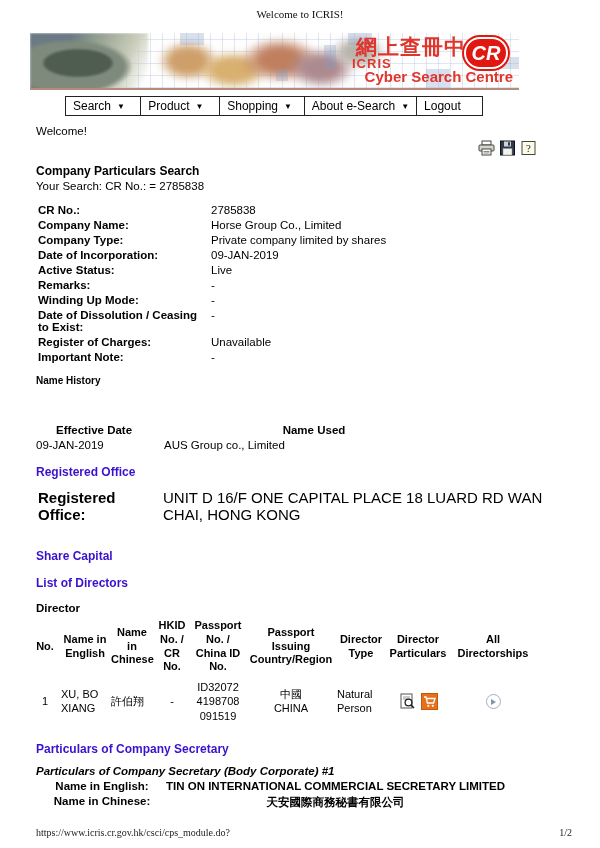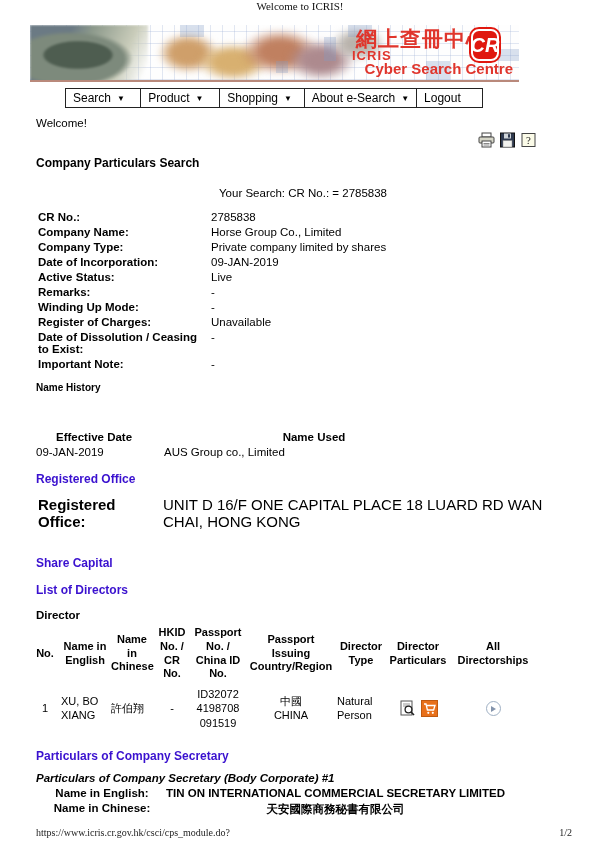--- a/index.html
+++ b/index.html
@@ -1,20 +1,20 @@
 <!DOCTYPE html>
 <html><head>
 <meta charset="utf-8">
 <style>
   * { margin:0; padding:0; box-sizing:border-box; }
   html,body { width:600px; height:848px; background:#fff; font-family:"Liberation Sans","DejaVu Sans",sans-serif; color:#000; }
   body { position:relative; overflow:hidden; }
 
   
-  .print-header { padding-top:0; text-align:center; font-family:"Liberation Serif","DejaVu Serif",serif; font-size:11px; color:#111; }
+  .print-header { padding-top:8px; text-align:center; font-family:"Liberation Serif","DejaVu Serif",serif; font-size:11px; color:#111; }
   .print-footer { position:absolute; bottom:10px; left:36px; right:28px; display:flex; justify-content:space-between; font-family:"Liberation Serif","DejaVu Serif",serif; font-size:10px; color:#222; }
 
   
   .banner { position:relative; margin:13px 0 0 30px; width:489px; height:57px; overflow:hidden;
     background:
       repeating-linear-gradient(0deg, rgba(150,170,210,.28) 0 1px, transparent 1px 12px),
       repeating-linear-gradient(90deg, rgba(150,170,210,.28) 0 1px, transparent 1px 12px),
       #fefefe;
     border-bottom:2px solid #b9897b; }
   .banner .sq { position:absolute; background:rgba(130,155,200,.30); }
@@ -32,39 +32,39 @@
     filter:blur(1px); }
   .blob { position:absolute; border-radius:50%; filter:blur(3px); }
   .blob1 { left:128px; top:8px;  width:60px; height:40px; background:radial-gradient(#cf9f6a 0 40%, transparent 72%); }
   .blob2 { left:168px; top:18px; width:70px; height:38px; background:radial-gradient(#d8b070 0 40%, transparent 72%); }
   .blob3 { left:210px; top:4px;  width:80px; height:46px; background:radial-gradient(#c08060 0 35%, transparent 70%); }
   .blob4 { left:256px; top:14px; width:70px; height:42px; background:radial-gradient(#ad8a8e 0 35%, transparent 70%); }
   .blob5 { left:300px; top:2px;  width:56px; height:34px; background:radial-gradient(#b9b3ac 0 35%, transparent 70%); }
   .banner-title { position:absolute; left:326px; top:0px; font-size:21px; font-weight:bold; color:#e0352c; letter-spacing:1px; white-space:nowrap; }
   .banner-icris { position:absolute; left:322px; top:23px; font-size:13px; font-weight:bold; color:#e0352c; letter-spacing:1px; }
   .banner-sub { position:absolute; right:6px; bottom:3px; font-size:15px; font-weight:bold; color:#e0352c; white-space:nowrap; }
-  .cr-logo { position:absolute; right:20px; top:4px; width:28px; height:32px; background:#e0180f; color:#fff;
-    border:2px solid #fff; box-shadow:0 0 0 2px #e0180f; border-radius:8px;
+  .cr-logo { position:absolute; right:11px; top:4px; width:44px; height:32px; background:#e0180f; color:#fff;
+    border:2px solid #fff; box-shadow:0 0 0 2px #e0180f; border-radius:16px;
     display:flex; align-items:center; justify-content:center;
     font-size:20px; font-weight:bold; font-style:italic; }
 
   
   .menu { display:flex; margin:6px 0 0 65px; border:1px solid #222; background:#fff; width:418px; height:20px; }
   .menu-item { display:flex; align-items:center; font-size:12px; padding:2px 7px; border-right:1px solid #222; cursor:pointer; white-space:nowrap; }
   .menu-item:last-child { border-right:none; }
   .menu-item .arrow { font-size:8px; margin-left:6px; margin-top:1px; }
   .m0{width:93px;text-align:center;} .m1{width:98px;} .m2{width:105px;} .m3{width:140px;justify-content:space-between;} .m4{width:80px;}
 
   
   .content { margin-left:36px; margin-right:30px; font-size:11.5px; }
   .welcome { margin-top:9px; }
   .icon-row { height:17px; margin-top:3px; padding-left:442px; display:flex; gap:4px; }
   .icon-btn { width:17px; height:16px; cursor:pointer; }
   .section-h { margin-top:7px; font-weight:bold; font-size:12px; }
-  .your-search { margin-top:17px;text-align:center; }
+  .your-search { margin-top:2px; }
 
   table { border-collapse:collapse;margin-top:36px; }
   .kv { margin-top:10px; margin-left:2px; }
   .kv td { vertical-align:top; padding:1.5px 0; font-size:11.5px; }
   .kv .k { font-weight:bold; width:173px; padding-right:8px; }
 
   .nh-title { margin-top:11px; font-weight:bold; font-size:10px; }
   .nh-table td { font-size:11.5px; padding:1.5px 0; vertical-align:top; }
   .nh-table .h { font-weight:bold; }
   .nh-table .c1 { width:128px; }
@@ -195,26 +195,26 @@
         </tr>
     <tr>
           <td class="k">Remarks:</td>
           <td>-</td>
         </tr>
     <tr>
           <td class="k">Winding Up Mode:</td>
           <td>-</td>
         </tr>
     <tr>
+          <td class="k">Date of Dissolution / Ceasing to Exist:</td>
+          <td>-</td>
+        </tr>
+    <tr>
           <td class="k">Register of Charges:</td>
           <td>Unavailable</td>
-        </tr>
-    <tr>
-          <td class="k">Date of Dissolution / Ceasing to Exist:</td>
-          <td>-</td>
         </tr>
     <tr>
           <td class="k">Important Note:</td>
           <td>-</td>
         </tr>
   </tbody>
     </table>
 
   <div class="nh-title">Name History</div>
   <table class="nh-table">

